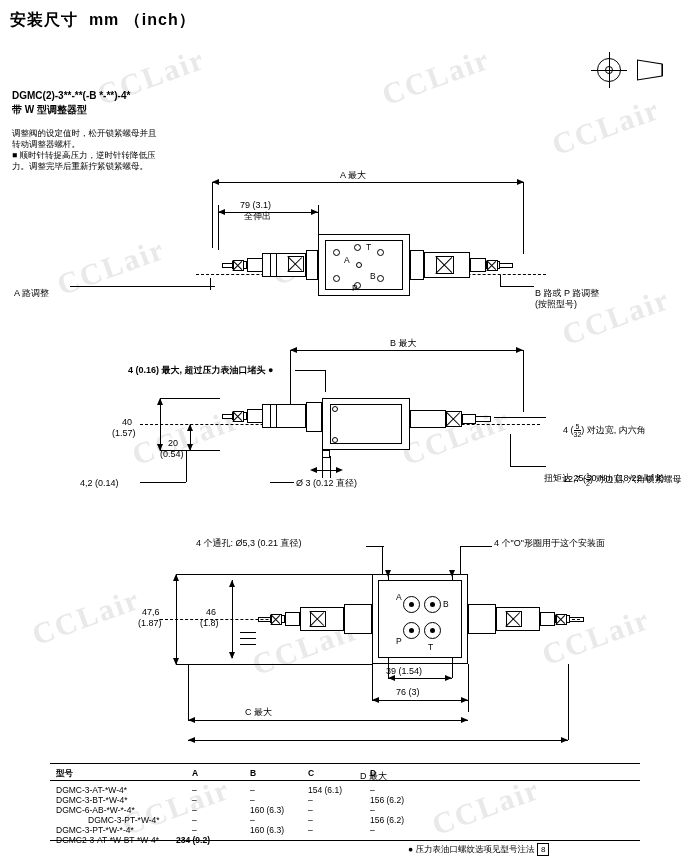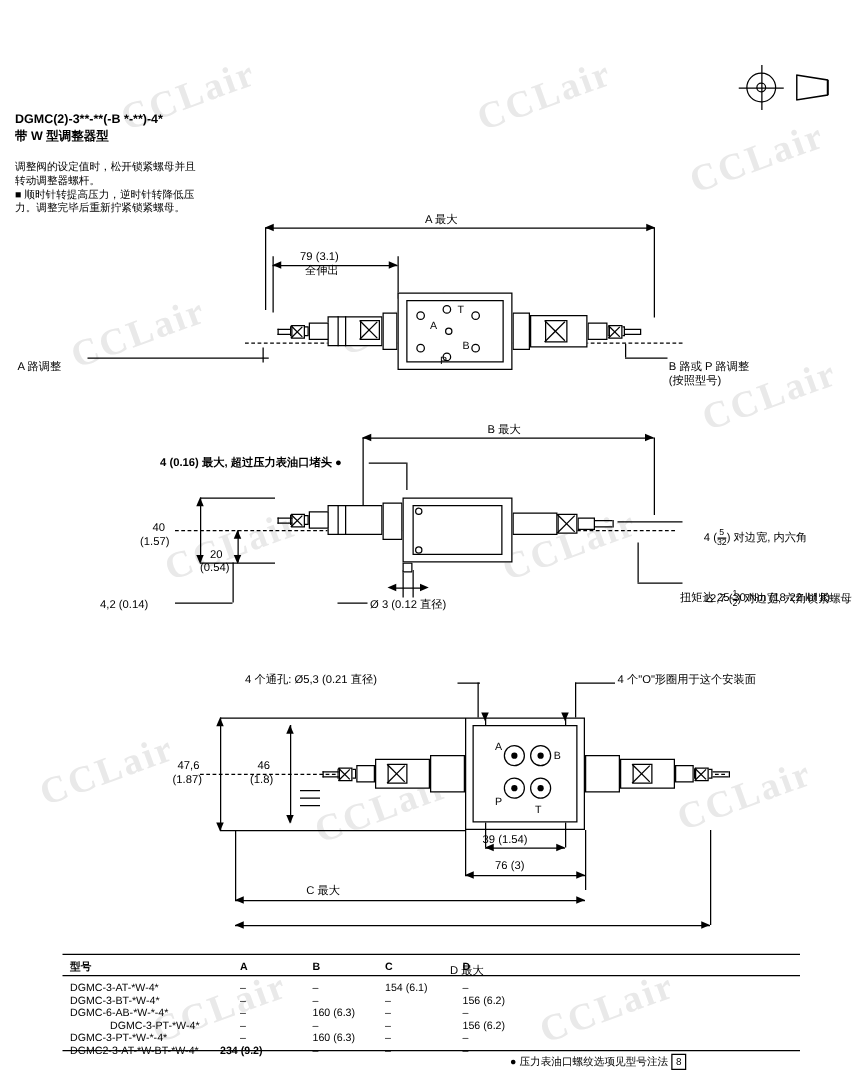--- a/index.html
+++ b/index.html
@@ -54,20 +54,21 @@
   <div class="wm" style="left:270px;top:240px;">CCLair</div>
   <div class="wm" style="left:560px;top:300px;">CCLair</div>
   <div class="wm" style="left:130px;top:420px;">CCLair</div>
   <div class="wm" style="left:400px;top:420px;">CCLair</div>
   <div class="wm" style="left:30px;top:600px;">CCLair</div>
   <div class="wm" style="left:250px;top:630px;">CCLair</div>
   <div class="wm" style="left:540px;top:620px;">CCLair</div>
   <div class="wm" style="left:120px;top:790px;">CCLair</div>
   <div class="wm" style="left:430px;top:790px;">CCLair</div>
 
+  <div class="t title" style="left:10px;top:10px;">安装尺寸  mm （inch）</div>
 
   <div>
     <div class="circ" style="left:597px;top:58px;width:24px;height:24px;"></div>
     <div class="circ" style="left:605px;top:66px;width:8px;height:8px;"></div>
     <div class="line h" style="left:591px;top:69.5px;width:36px;"></div>
     <div class="line v" style="left:608.5px;top:52px;height:36px;"></div>
 
     <div class="line v" style="left:637px;top:60px;height:20px;"></div>
     <div class="line v" style="left:662px;top:64px;height:12px;"></div>
     <div class="line h" style="left:637px;top:60px;width:0px;"></div>

